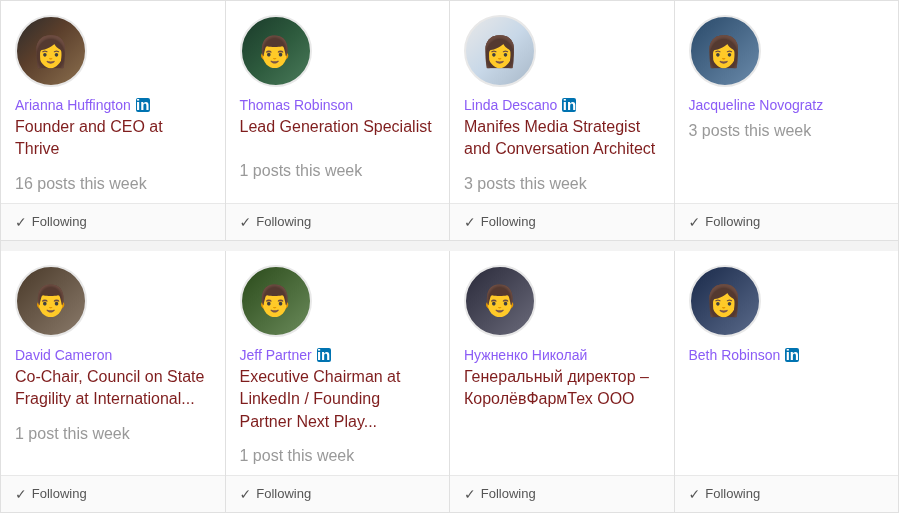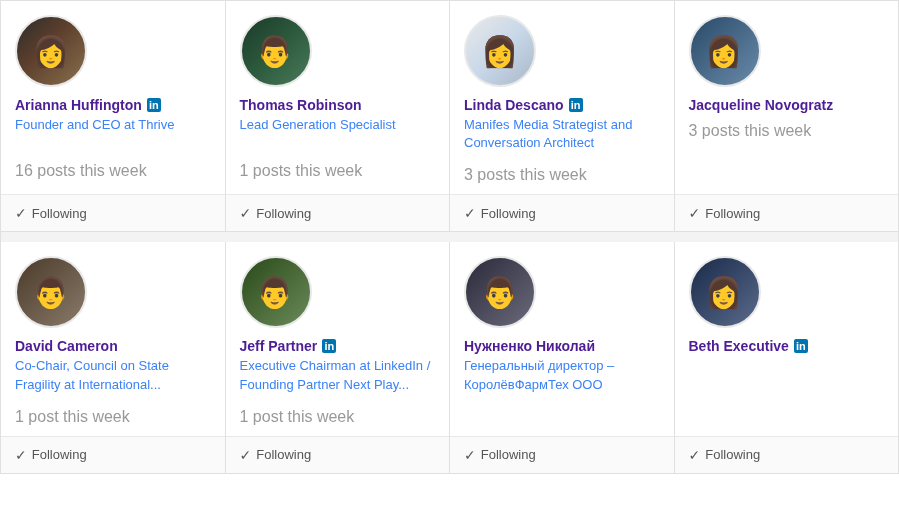--- a/index.html
+++ b/index.html
@@ -39,39 +39,39 @@
       color: #999;
     }
     .name-row {
       display: flex;
       align-items: center;
       gap: 5px;
       margin-bottom: 3px;
     }
     .person-name {
       font-size: 14px;
-      font-weight: 700;
-      color: #4c1d95;
+      font-weight: 400;
+      color: #8b5cf6;
     }
     .linkedin-icon {
       display: inline-block;
       width: 14px;
       height: 14px;
       background: #0073b1;
       border-radius: 2px;
       color: #fff;
-      font-size: 11px;
+      font-size: 15px;
       font-weight: bold;
       text-align: center;
       line-height: 14px;
       flex-shrink: 0;
     }
     .person-title {
-      font-size: 13px;
-      color: #3b82f6;
+      font-size: 16px;
+      color: #7f1d1d;
       line-height: 1.4;
       margin-bottom: 8px;
       min-height: 32px;
     }
     .posts-count {
       font-size: 16px;
       color: #999;
       margin-top: auto;
       padding-top: 6px;
     }
@@ -262,21 +262,21 @@
           <span>Following</span>
         </button>
       </div>
     </div>
     <div class="card">
       <div class="card-body">
         <div class="avatar-wrap avatar-beth">
           <div class="avatar-face">👩</div>
         </div>
         <div class="name-row">
-          <span class="person-name">Beth Executive</span>
+          <span class="person-name">Beth Robinson</span>
           <span class="linkedin-icon">in</span>
         </div>
         <div class="posts-count"></div>
       </div>
       <div class="card-footer">
         <button class="following-btn">
           <span class="check-icon">✓</span>
           <span>Following</span>
         </button>
       </div>

